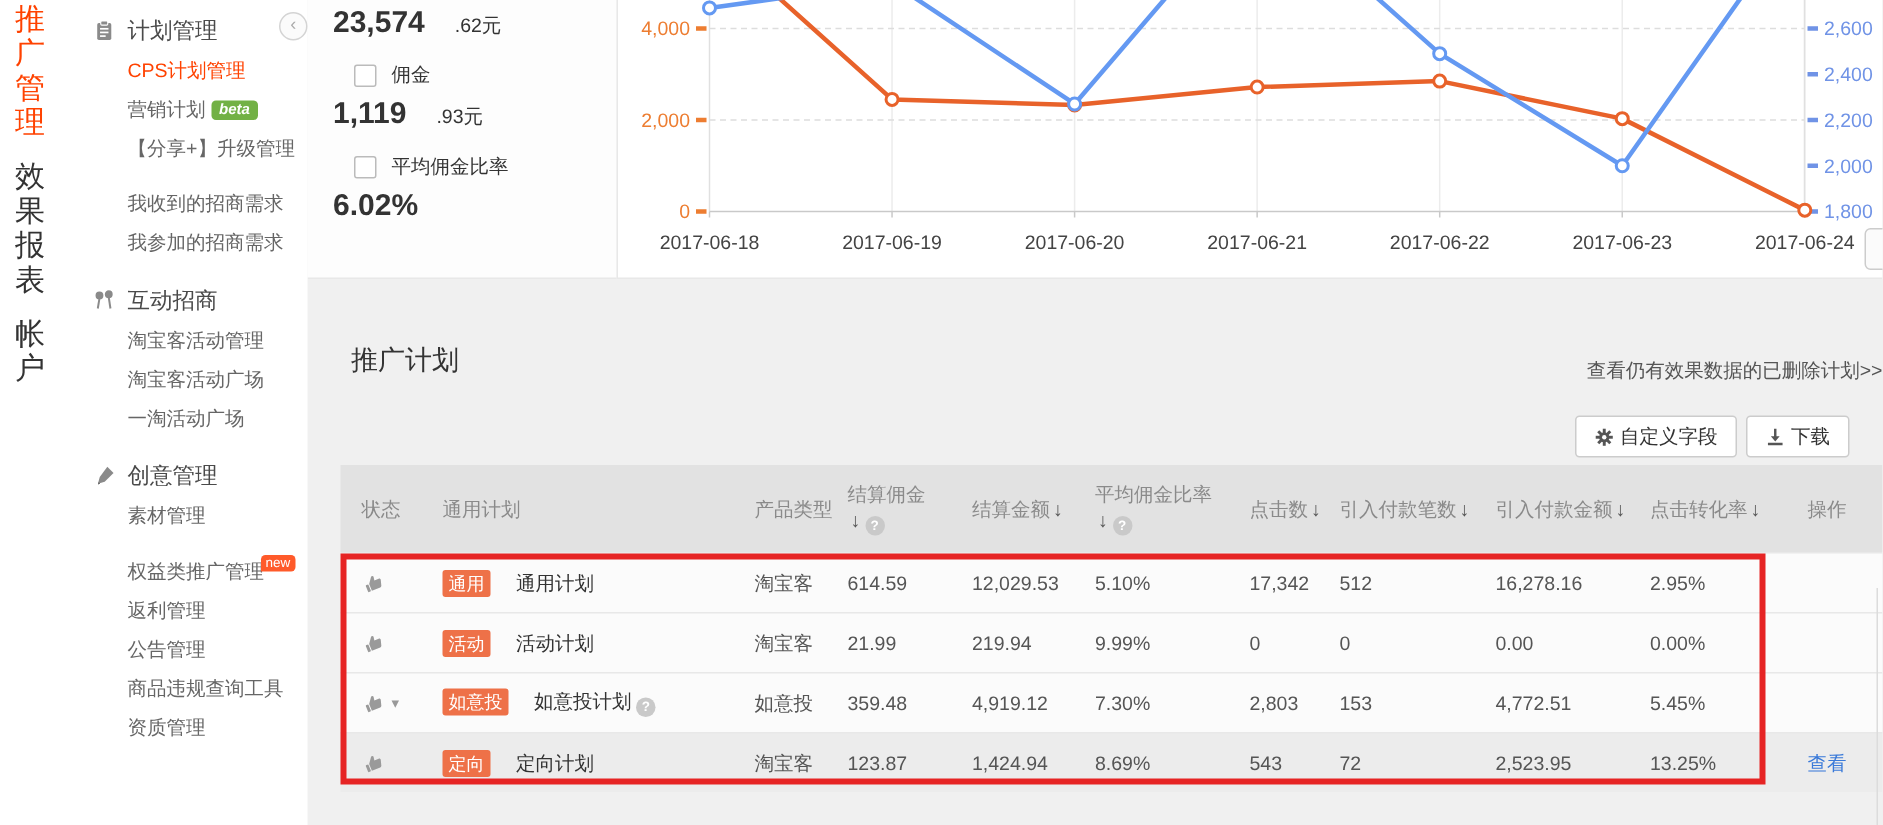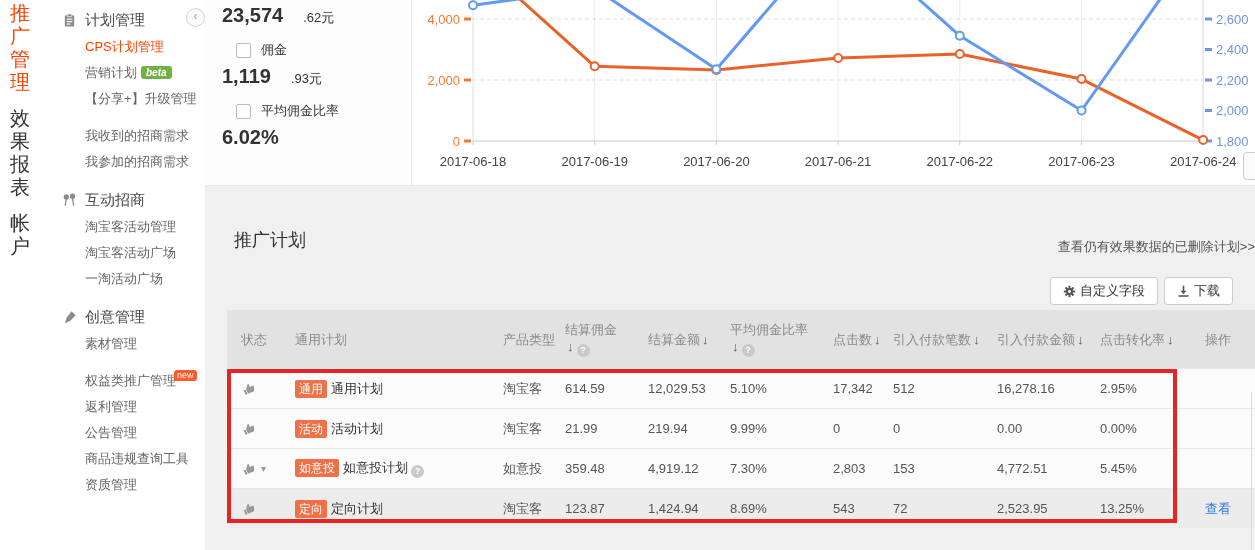--- a/index.html
+++ b/index.html
@@ -49,21 +49,21 @@
           padding-left:14px;box-sizing:border-box;align-items:center;}
   .t-head{background:#e2e2e2;height:58px;}
   .t-head .hcell{font-size:13px;color:#8a8a8a;line-height:17px;}
   .sort-arrow{color:#555;font-weight:bold;margin-left:2px;}
   .help-ico{display:inline-block;width:13px;height:13px;border-radius:50%;background:#c9c9c9;color:#fff;
             font-size:9px;font-weight:bold;text-align:center;line-height:13px;margin-left:3px;vertical-align:-2px;cursor:pointer;}
   .t-row{height:40px;background:#fbfbfb;border-top:1px solid #e8e8e8;}
   .t-row.hl{background:#ececec;}
   .t-row .cell{font-size:13px;color:#555;white-space:nowrap;}
   .plan-badge{display:inline-block;background:#ee7148;color:#fff;font-size:12px;line-height:18px;padding:0 4px;
-              border-radius:2px;margin-right:4px;}
+              border-radius:2px;margin-right:17px;}
   .plan-name{color:#333;}
   .thumb-ico{width:16px;height:16px;display:inline-block;vertical-align:middle;cursor:pointer;}
   .caret{color:#999;font-size:10px;margin-left:4px;cursor:pointer;}
   .view-link{color:#3a7ad9;cursor:pointer;}
   
   .annotation-rect{position:absolute;left:227px;top:369px;width:950px;height:154px;border:4px solid #e62424;
                    box-sizing:border-box;z-index:30;pointer-events:none;}
   .right-divider{position:absolute;left:1251px;top:392px;width:1px;height:158px;background:#dcdcdc;z-index:2;}
   text{font-family:"Liberation Sans","DejaVu Sans",sans-serif;}
 </style>

